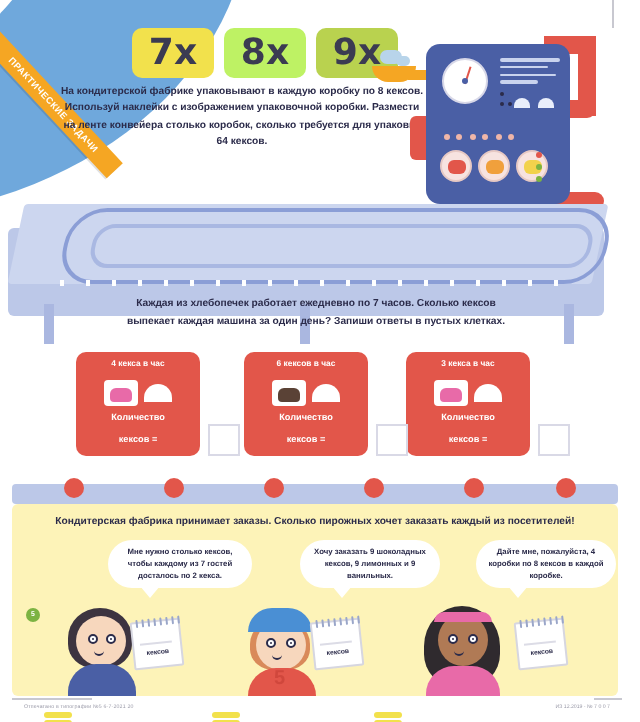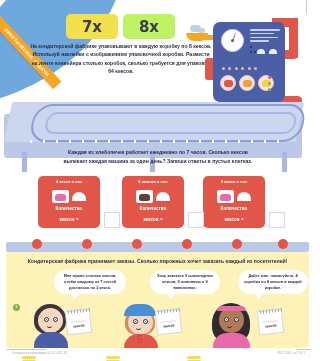--- a/index.html
+++ b/index.html
@@ -13,22 +13,22 @@
               background:#6fa8dc;border-radius:0 0 100% 0;transform:rotate(-4deg);}
   .wedge-inner{position:absolute;left:-70px;top:-40px;width:175px;height:140px;
                background:#ffffff;border-radius:0 0 100% 0;}
   .ribbon{position:absolute;left:-4px;top:14px;width:90px;height:11px;background:#f5a623;
           transform:rotate(47deg);transform-origin:left center;
           box-shadow:0 1px 0 rgba(0,0,0,.12);}
   .ribbon span{display:block;color:#ffffff;font-size:4.6px;font-weight:bold;
                letter-spacing:.3px;text-align:center;line-height:11px;white-space:nowrap;}
 
   .badges{position:absolute;left:66px;top:14px;display:flex;gap:5px;}
-  .badge{width:52px;height:25px;border-radius:5px;display:flex;align-items:center;
-         justify-content:center;font-size:15px;font-weight:bold;color:#3b3b52;
+  .badge{width:41px;height:25px;border-radius:5px;display:flex;align-items:center;
+         justify-content:center;font-size:18px;font-weight:bold;color:#3b3b52;
          font-family:"DejaVu Sans",sans-serif;}
   .b1{background:#f2e14c;} .b2{background:#bef264;color:#3b3b52;} .b3{background:#b9d24f;}
 
   .intro{position:absolute;left:30px;top:42px;width:182px;text-align:center;
          font-size:5.1px;line-height:1.65;color:#2b2b4a;font-weight:bold;}
 
   
   .machine{position:absolute;left:213px;top:22px;width:72px;height:80px;
            background:#4a5fa5;border-radius:7px;}
   .pipe{position:absolute;background:#e2564a;}
@@ -163,20 +163,23 @@
     <div class="ribbon">
       <span>ПРАКТИЧЕСКИЕ ЗАДАЧИ</span>
     </div>
 
     <div class="badges">
       <div class="badge b1">
         <span>7x</span>
       </div>
       <div class="badge b2">
         <span>8x</span>
+      </div>
+      <div class="badge b3">
+        <span>9x</span>
       </div>
     </div>
 
     <div class="intro">На кондитерской фабрике упаковывают в каждую коробку по 8 кексов. Используй наклейки с изображением упаковочной коробки. Размести на ленте конвейера столько коробок, сколько требуется для упаковки 64 кексов.</div>
 
     <div class="spout">
       <div class="steam"></div>
       <div class="steam2"></div>
       <div class="spout-bowl"></div>
       <div class="spout-arm"></div>

